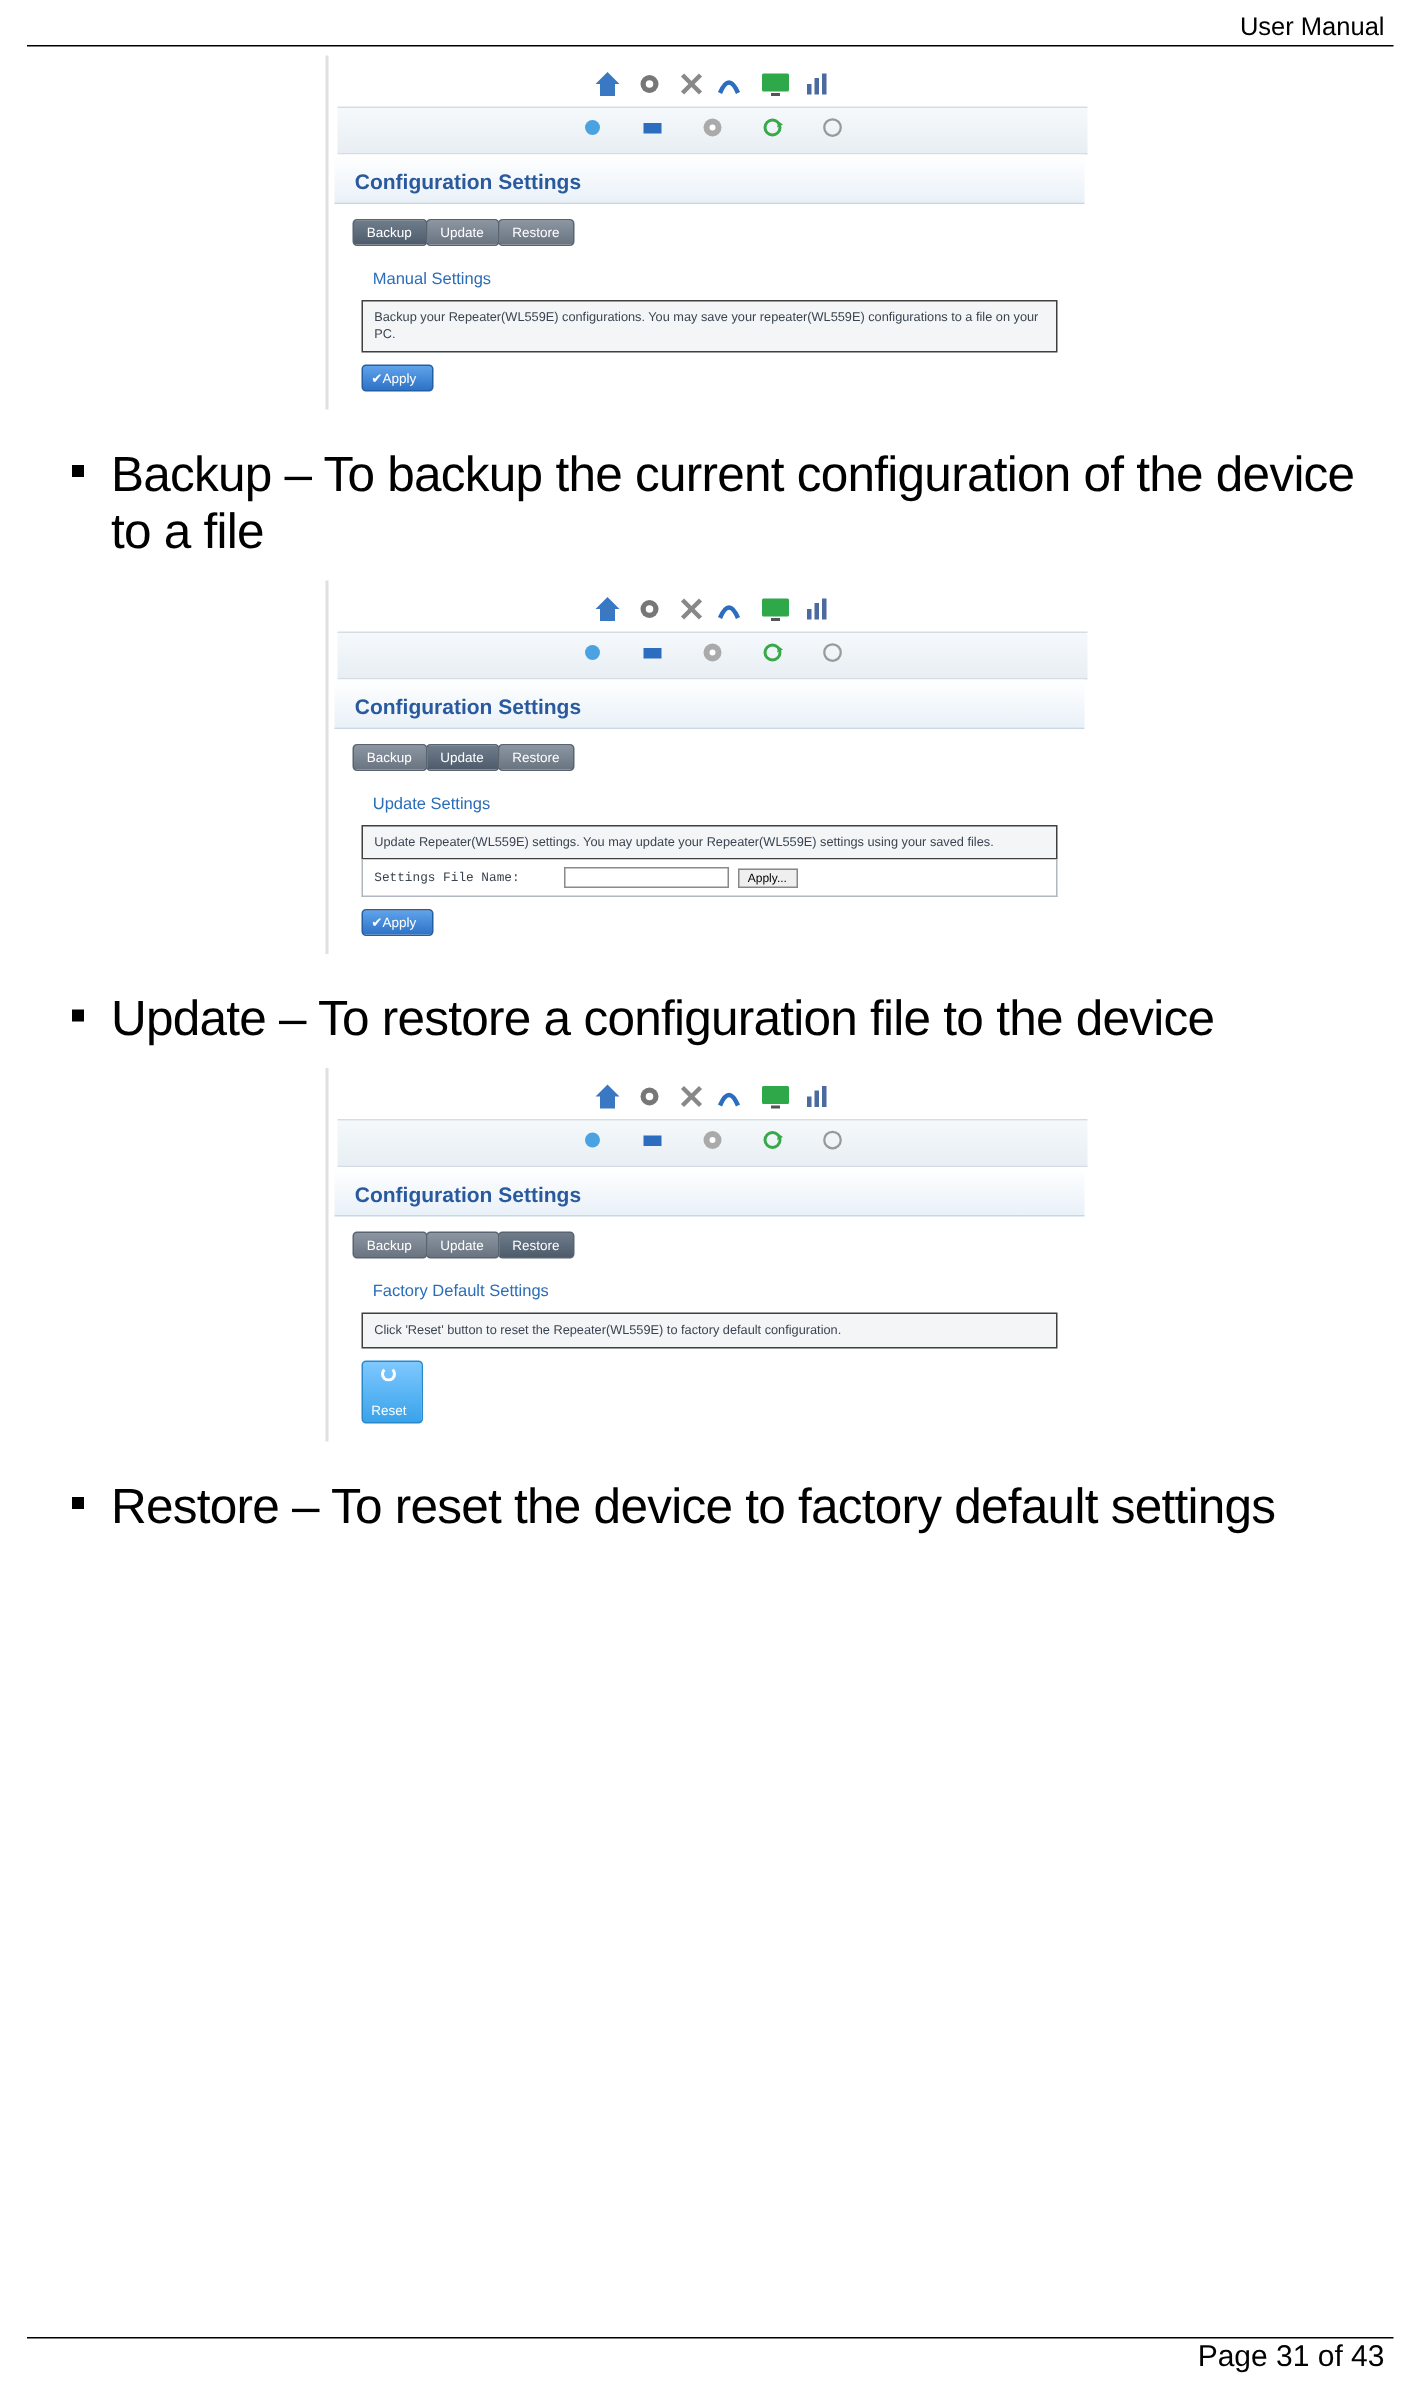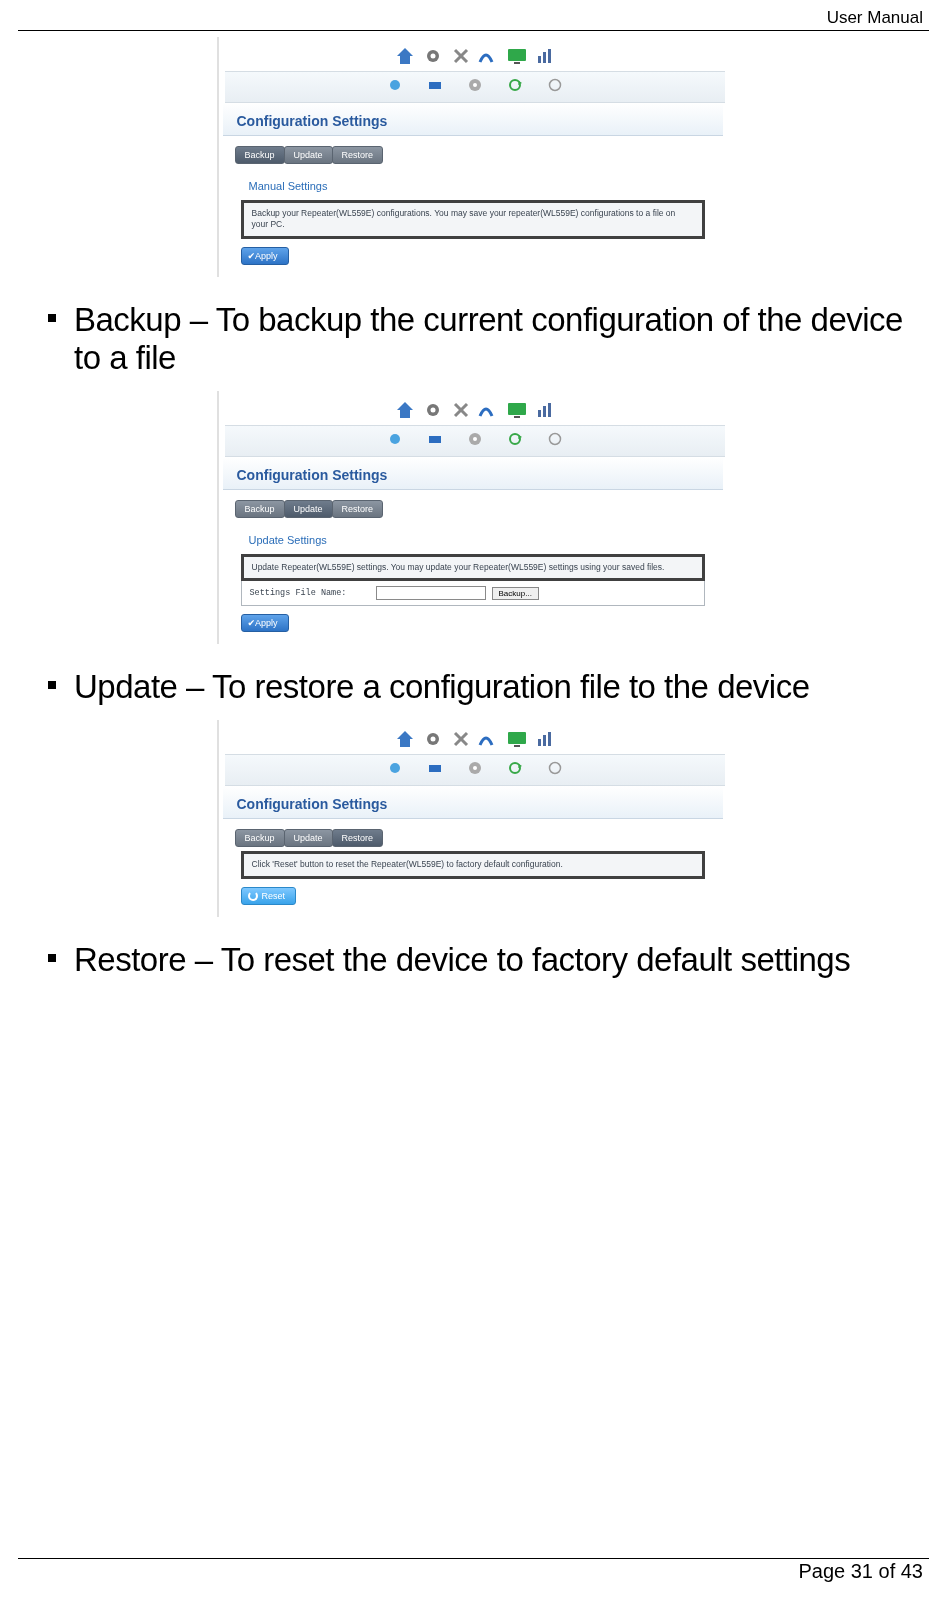--- a/index.html
+++ b/index.html
@@ -91,21 +91,21 @@
   .tab.active {
     background: linear-gradient(#6f7c8c,#4e5b6b);
   }
   .section-title {
     color: #2a6db8;
     font-size: 11px;
     padding: 16px 0 4px 26px;
   }
   .info-box {
     margin: 4px 18px 0 18px;
-    border: 3px solid #404040;
+    border: 1px solid #404040;
     background: #f3f5f7;
     padding: 5px 8px;
     font-size: 8.5px;
     color: #3a4450;
     line-height: 1.35;
   }
   .file-row {
     margin: 0 18px;
     border: 1px solid #b0b7be;
     border-top: none;
@@ -139,21 +139,22 @@
   .apply-btn .chk::before { content:"✔"; font-size:9px; }
   .reset-btn {
     background: linear-gradient(#7ec8ff,#39a3ea);
     border: 1px solid #2a88c9;
     color: #fff;
     font-size: 9px;
     padding: 3px 10px 3px 6px;
     border-radius: 3px;
     display: inline-flex;
     align-items: center;
-    gap: 4px;
+    gap: 14px;
+    flex-direction: column;
   }
   .reset-btn .rc { width:10px;height:10px;border:2px solid #fff;border-top-color:transparent;border-radius:50%; }
   
   svg { display:block; }
 </style>
 </head>
 <body>
 
 <div class="page">
 
@@ -322,21 +323,21 @@
       <div class="tabs">
         <div class="tab">Backup</div>
         <div class="tab active">Update</div>
         <div class="tab">Restore</div>
       </div>
       <div class="section-title">Update Settings</div>
       <div class="info-box">Update Repeater(WL559E) settings. You may update your Repeater(WL559E) settings using your saved files.</div>
       <div class="file-row">
         <span class="lbl">Settings File Name:</span>
         <input type="text" style="">
-        <button class="browse">Backup...</button>
+        <button class="browse">Apply...</button>
       </div>
       <div class="btn-row">
         <button class="apply-btn">
             <span class="chk"></span>
             <span>Apply</span>
           </button>
       </div>
     </div>
   </div>
 
@@ -412,20 +413,21 @@
           </svg>
         </span>
     </div>
     <div class="panel-wrap">
       <div class="config-title">Configuration Settings</div>
       <div class="tabs">
         <div class="tab">Backup</div>
         <div class="tab">Update</div>
         <div class="tab active">Restore</div>
       </div>
+      <div class="section-title">Factory Default Settings</div>
       <div class="info-box">Click 'Reset' button to reset the Repeater(WL559E) to factory default configuration.</div>
       <div class="btn-row">
         <button class="reset-btn">
             <span class="rc"></span>
             <span>Reset</span>
           </button>
       </div>
     </div>
   </div>
 

